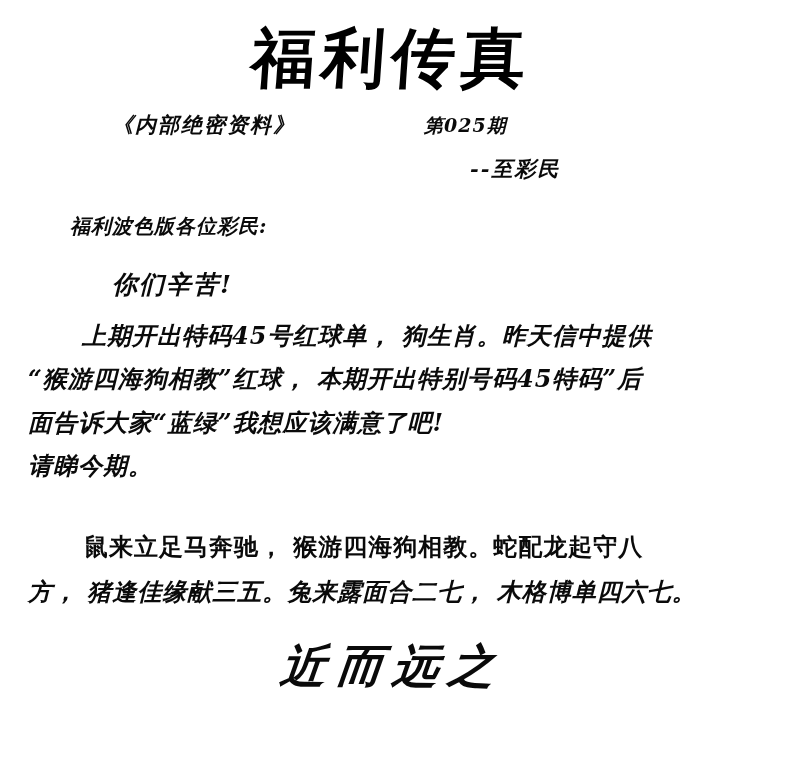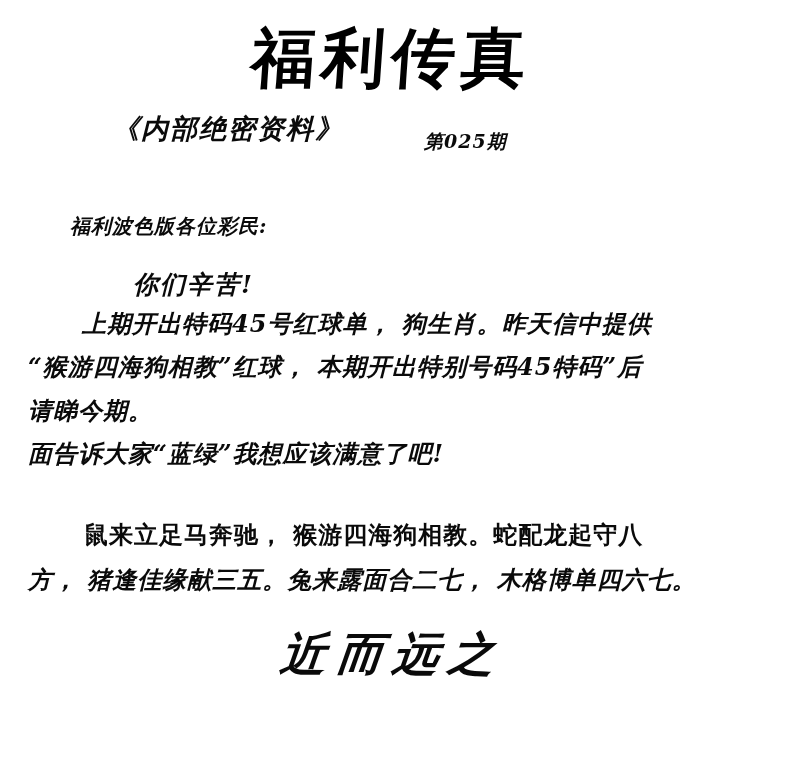--- a/index.html
+++ b/index.html
@@ -37,29 +37,29 @@
   
   .subrow {
     position: relative;
     height: 40px;
     margin-top: 20px;
   }
   .subtitle-left {
     position: absolute;
     left: 112px;
     top: 0;
-    font-size: 27px;
+    font-size: 21px;
     font-weight: bold;
     font-style: italic;
     letter-spacing: 2px;
   }
   .issue {
     position: absolute;
     left: 424px;
-    top: 18px;
+    top: 2px;
     font-size: 19px;
     font-weight: bold;
     font-style: italic;
     letter-spacing: 1px;
   }
   .dedication {
     position: absolute;
     left: 470px;
     top: 44px;
     font-size: 21px;
@@ -78,31 +78,31 @@
     font-size: 20px;
     font-weight: bold;
     font-style: italic;
     margin-left: 42px;
     letter-spacing: 1px;
   }
   .greeting {
     font-size: 25px;
     font-weight: bold;
     font-style: italic;
-    margin-left: 105px;
+    margin-left: 84px;
     margin-top: 28px;
     letter-spacing: 2px;
   }
   .para {
     font-size: 24px;
     font-weight: bold;
     font-style: italic;
     line-height: 1.72;
     letter-spacing: 1px;
-    margin-top: 2px;
+    margin-top: 14px;
     text-align: justify;
   }
   .para.indent {
     text-indent: 54px;
   }
   .para.tight {
     margin-top: 2px;
   }
   .para2 {
     font-size: 24px;
@@ -128,35 +128,36 @@
 </head>
 <body>
 
 <div class="page">
 
   <div class="title">福利传真</div>
 
   <div class="subrow">
     <div class="subtitle-left">《内部绝密资料》</div>
     <div class="issue">第025期</div>
+    <div class="dedication">--至彩民</div>
   </div>
 
   <div class="body-block">
 
     <div class="salutation">福利波色版各位彩民:</div>
 
     <div class="greeting">你们辛苦!</div>
 
     <div class="para indent">上期开出特码45号红球单， 狗生肖。昨天信中提供</div>
 
     <div class="para tight">“猴游四海狗相教”红球， 本期开出特别号码45特码”后</div>
 
+    <div class="para tight">面告诉大家“蓝绿”我想应该满意了吧!</div>
+
     <div class="para tight">请睇今期。</div>
-
-    <div class="para tight">面告诉大家“蓝绿”我想应该满意了吧!</div>
 
     <div class="para2">鼠来立足马奔驰， 猴游四海狗相教。蛇配龙起守八</div>
 
     <div class="para tight">方， 猪逢佳缘献三五。兔来露面合二七， 木格博单四六七。</div>
 
 
   </div>
 
   <div class="slogan">近而远之</div>
 

